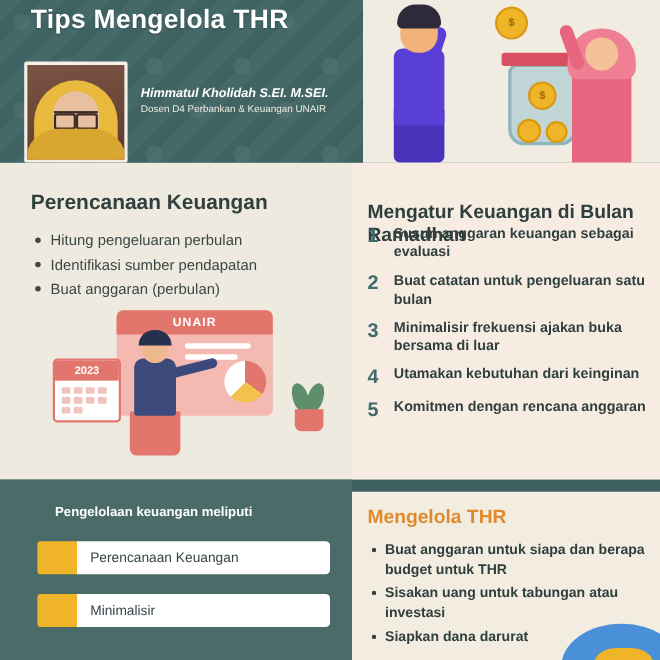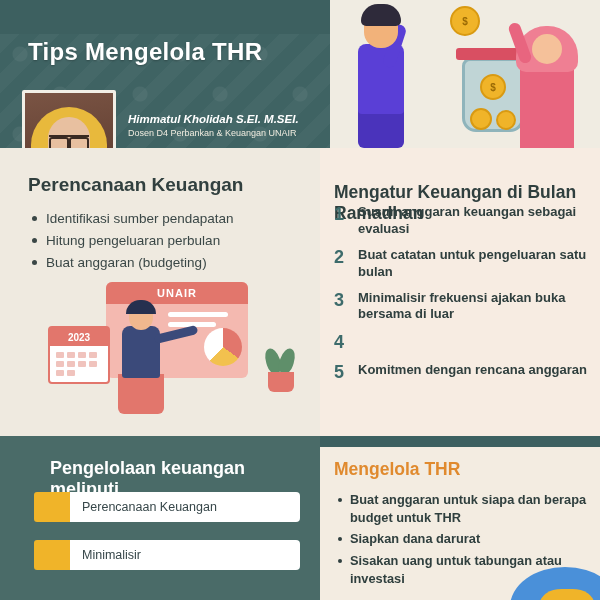--- a/index.html
+++ b/index.html
@@ -17,21 +17,20 @@
   
   .panel-topleft {
     position: absolute; left: 0; top: 0; width: 330px; height: 148px;
     background:
       radial-gradient(circle at 20px 20px, rgba(255,255,255,0.055) 7px, transparent 8px),
       radial-gradient(circle at 60px 60px, rgba(255,255,255,0.055) 7px, transparent 8px),
       linear-gradient(135deg, rgba(255,255,255,0.03) 25%, transparent 25%, transparent 50%, rgba(255,255,255,0.03) 50%, rgba(255,255,255,0.03) 75%, transparent 75%),
       #3f6363;
     background-size: 80px 80px, 80px 80px, 40px 40px, 100% 100%;
     overflow: hidden;
-    margin-top: 34px;
   }
   .title-main {
     position: absolute; left: 28px; top: 4px;
     width: 290px;
     color: #ffffff;
     font-size: 24px;
     font-weight: bold;
     line-height: 1.15;
     letter-spacing: 0.3px;
     text-shadow: 0 1px 2px rgba(0,0,0,0.25);
@@ -166,21 +165,21 @@
   }
   .manage-text { flex: 1; color: #2f3f3e; font-size: 13px; line-height: 1.3; font-weight: bold; }
 
   
   .panel-bottomleft {
     position: absolute; left: 0; top: 436px; width: 320px; height: 164px;
     background: #4a6b68;
   }
   .bl-title {
     position: absolute; left: 34px; top: 22px; width: 266px;
-    color: #ffffff; font-size: 18px; font-weight: bold; padding-left: 16px;
+    color: #ffffff; font-size: 12px; font-weight: bold; padding-left: 16px;
   }
   .chip-row { position: absolute; left: 34px; width: 266px; display: flex; align-items: center; }
   .chip-row.r1 { top: 56px; }
   .chip-row.r2 { top: 104px; }
   .chip-tag { width: 36px; height: 30px; background: #f0b429; border-radius: 3px 0 0 3px; flex: 0 0 36px; }
   .chip-body {
     flex: 1; height: 30px; background: #ffffff; border-radius: 0 4px 4px 0;
     display: flex; align-items: center; padding-left: 12px;
     color: #37474a; font-size: 12.5px;
   }
@@ -255,23 +254,23 @@
 
     <div class="tr-figR-body"></div>
     <div class="tr-figR-scarf"></div>
     <div class="tr-figR-face"></div>
     <div class="tr-figR-arm"></div>
   </div>
 
   <div class="panel-left-plan">
     <div class="plan-title">Perencanaan Keuangan</div>
     <ul class="plan-list">
+      <li>Hitung pengeluaran perbulan</li>
       <li>Identifikasi sumber pendapatan</li>
-      <li>Hitung pengeluaran perbulan</li>
-      <li>Buat anggaran (budgeting)</li>
+      <li>Buat anggaran (perbulan)</li>
     </ul>
 
     <div class="ill-budget">
       <div class="bd-board"></div>
       <div class="bd-board-top">UNAIR</div>
       <div class="bd-line" style="left:150px; top:36px; width:60px;"></div>
       <div class="bd-line" style="left:150px; top:46px; width:48px;"></div>
       <div class="bd-pie"></div>
 
       <div class="bd-cal">
@@ -314,20 +313,21 @@
       <div class="manage-item">
         <div class="manage-num">2</div>
         <div class="manage-text">Buat catatan untuk pengeluaran satu bulan</div>
       </div>
       <div class="manage-item">
         <div class="manage-num">3</div>
         <div class="manage-text">Minimalisir frekuensi ajakan buka bersama di luar</div>
       </div>
       <div class="manage-item">
         <div class="manage-num">4</div>
+        <div class="manage-text">Utamakan kebutuhan dari keinginan</div>
       </div>
       <div class="manage-item">
         <div class="manage-num">5</div>
         <div class="manage-text">Komitmen dengan rencana anggaran</div>
       </div>
     </div>
   </div>
 
   <div class="panel-bottomleft">
     <div class="bl-title">Pengelolaan keuangan meliputi</div>
@@ -338,20 +338,20 @@
     <div class="chip-row r2">
       <div class="chip-tag"></div>
       <div class="chip-body">Minimalisir</div>
     </div>
   </div>
 
   <div class="panel-bottomright">
     <div class="br-title">Mengelola THR</div>
     <ul class="br-list">
       <li>Buat anggaran untuk siapa dan berapa budget untuk THR</li>
+      <li>Sisakan uang untuk tabungan atau investasi</li>
       <li>Siapkan dana darurat</li>
-      <li>Sisakan uang untuk tabungan atau investasi</li>
     </ul>
     <div class="br-blob"></div>
     <div class="br-blob2"></div>
   </div>
 
 </div>
 
 </body></html>

